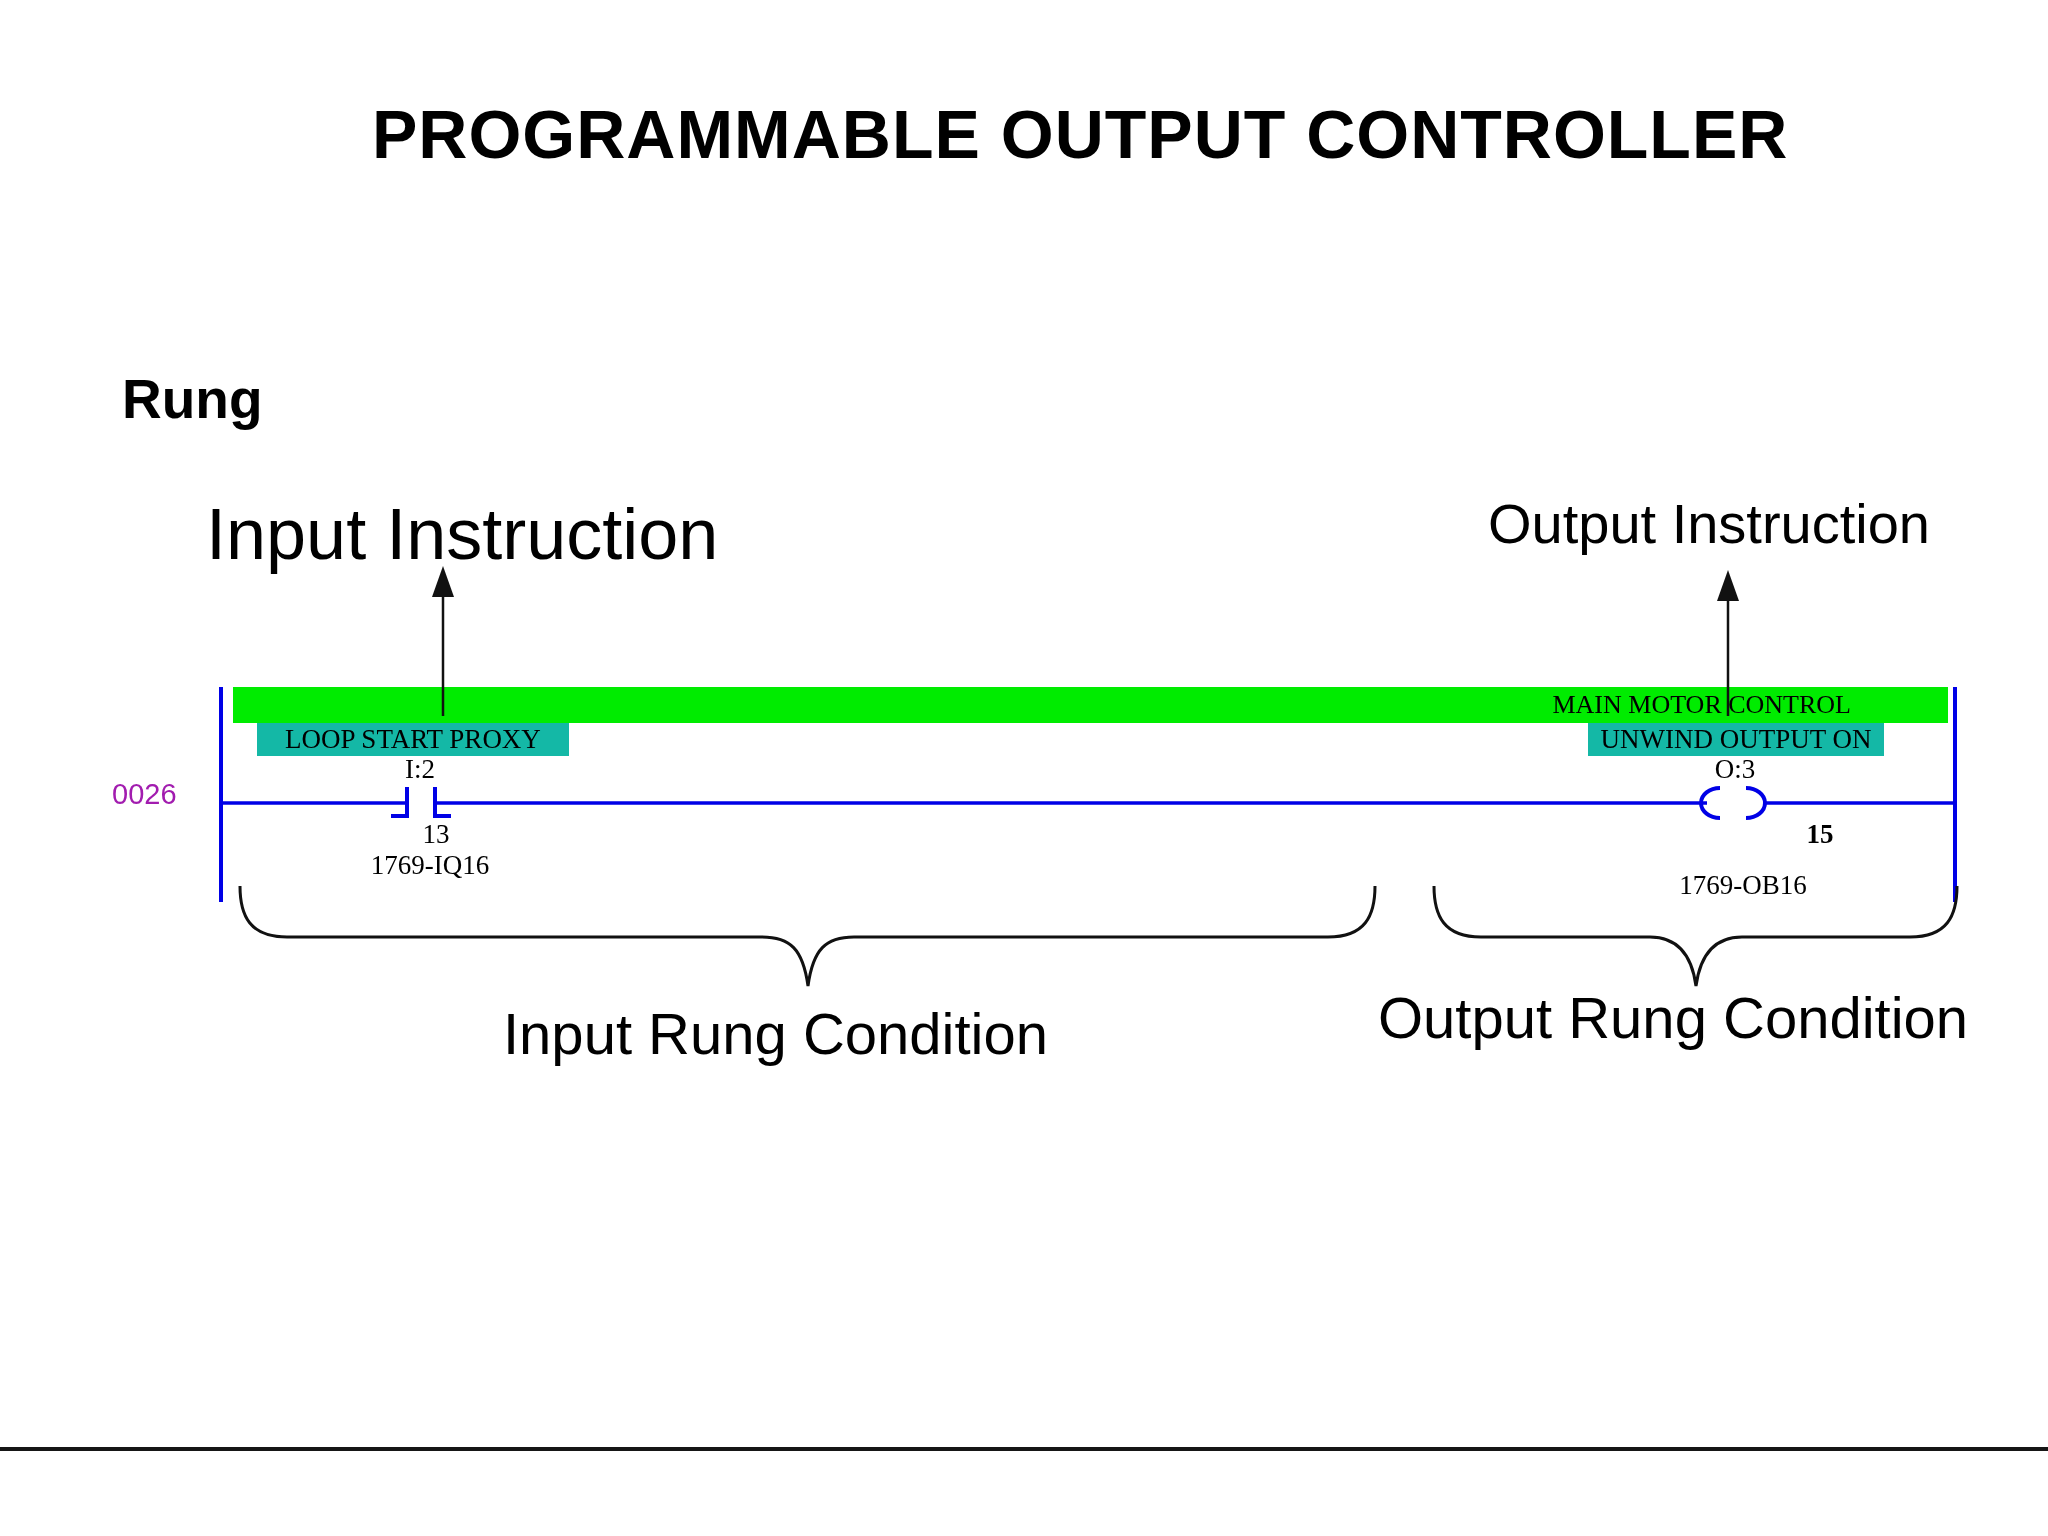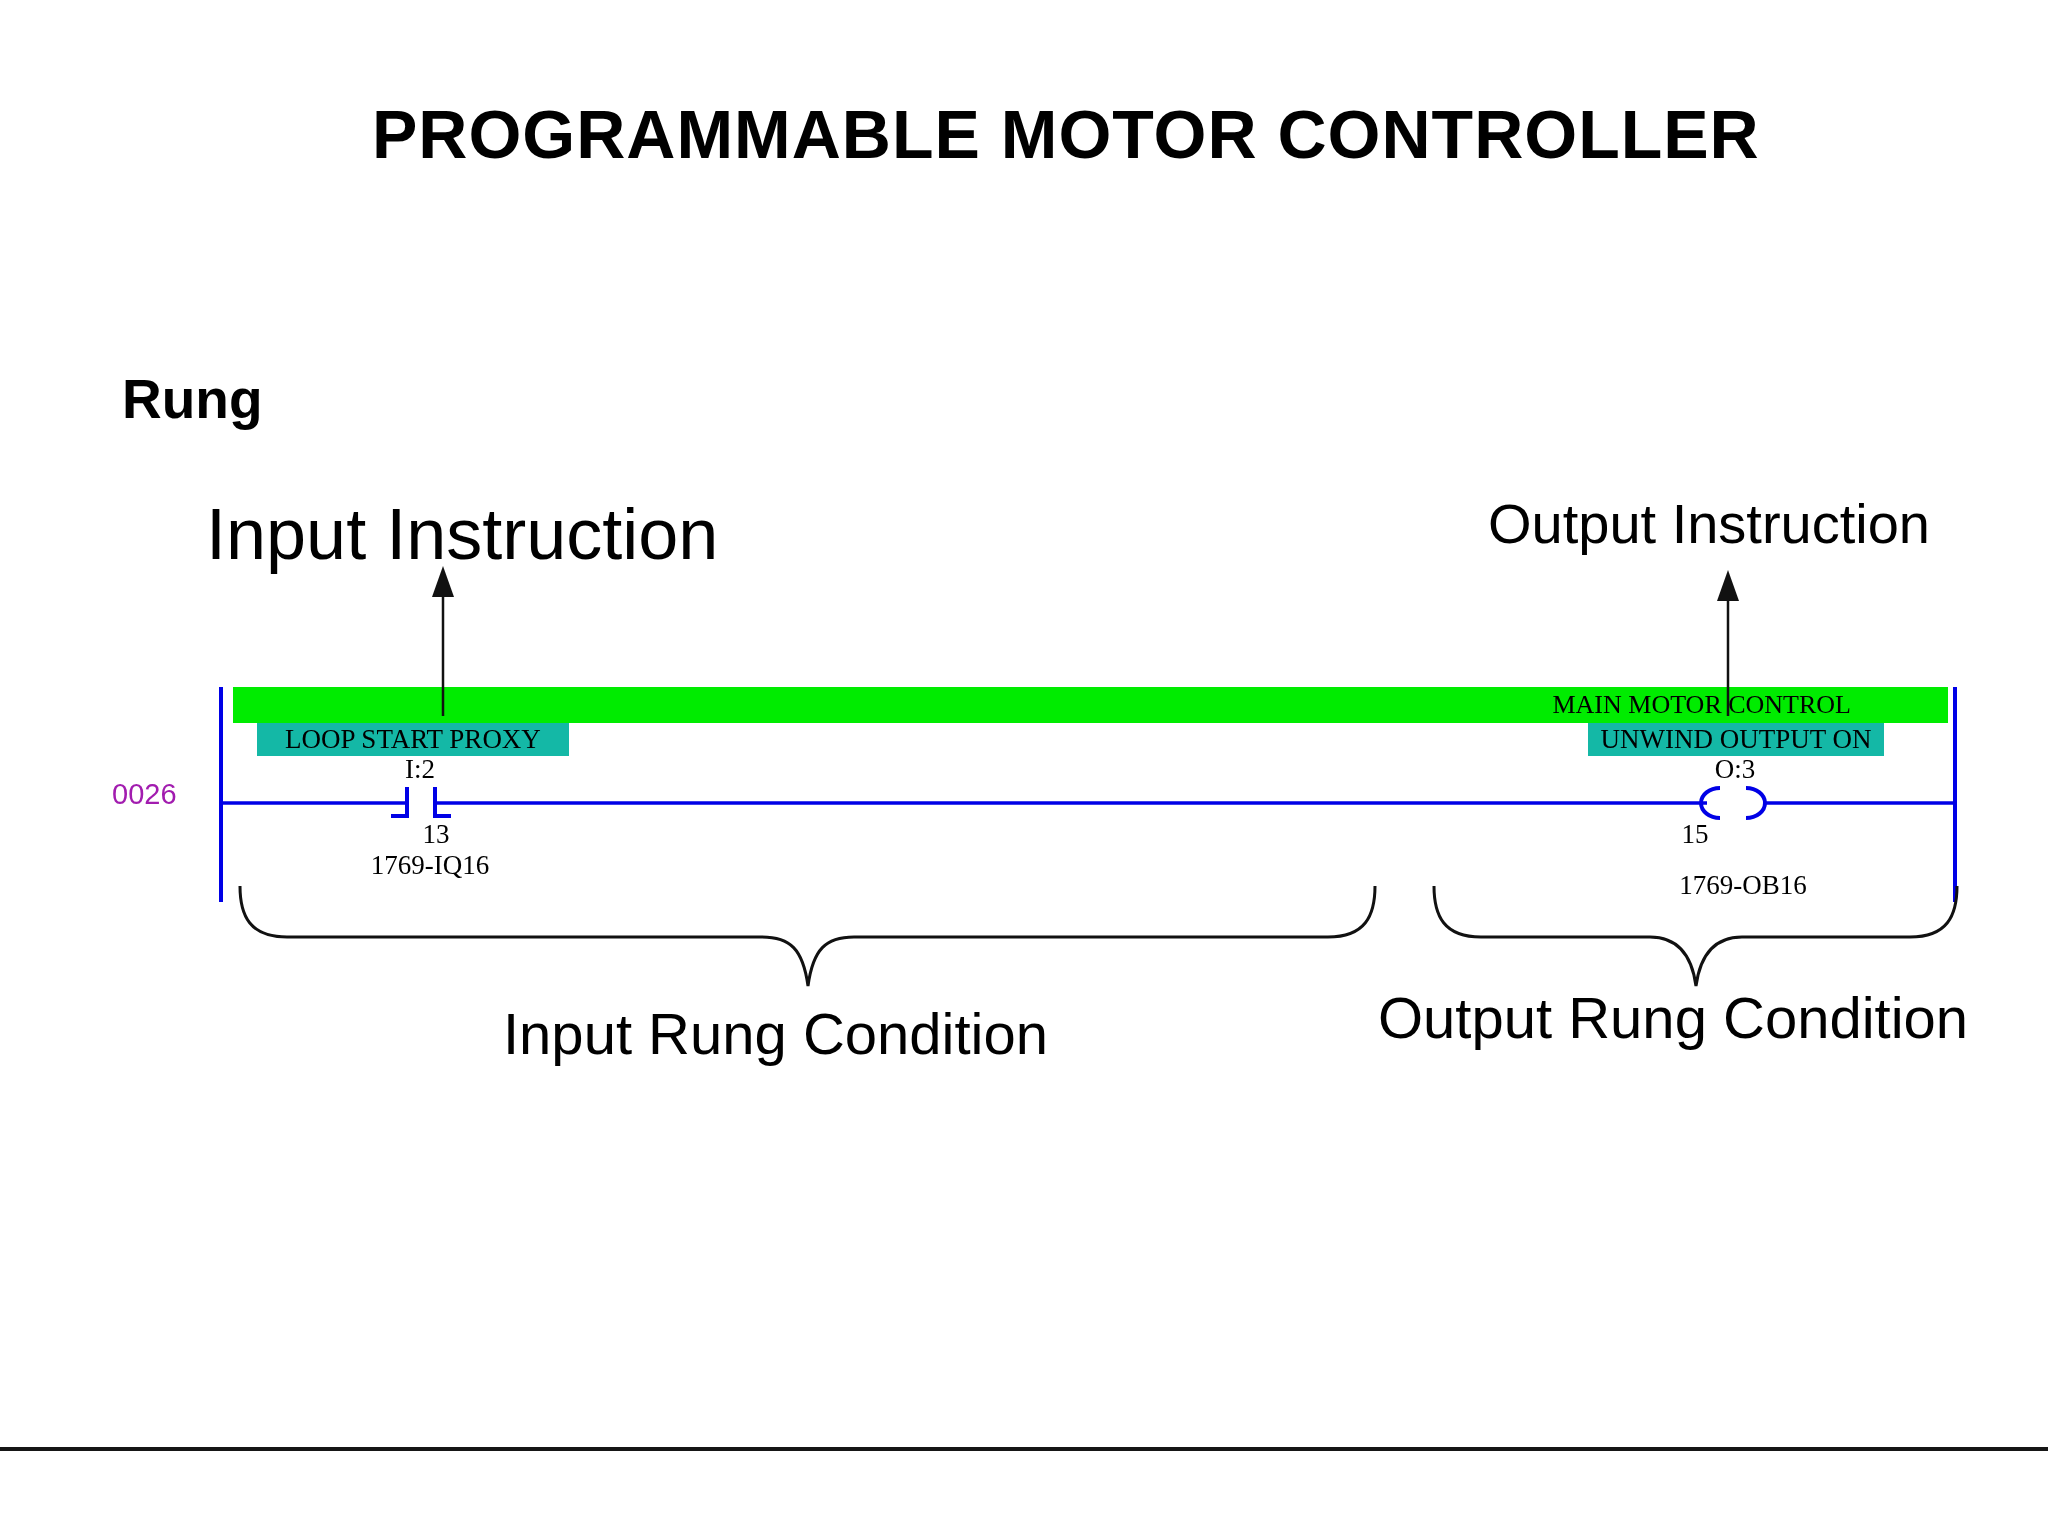--- a/index.html
+++ b/index.html
@@ -23,33 +23,33 @@
             font-family:"Liberation Serif",serif;font-size:27px;top:723px;}
   .desc-input{left:257px;width:312px;}
   .desc-output{left:1588px;width:296px;}
 
   
   .stext{font-family:"Liberation Serif",serif;font-size:27px;text-align:center;width:200px;}
   .addr-in{left:320px;top:756px;}
   .bit-in{left:336px;top:821px;}
   .mod-in{left:330px;top:852px;}
   .addr-out{left:1635px;top:756px;}
-  .bit-out{left:1595px;top:821px;}
+  .bit-out{left:1720px;top:821px;font-weight:bold;}
   .mod-out{left:1643px;top:852px;margin-top:20px;}
   .rung-number{left:112px;top:780px;font-family:Liberation Sans, sans-serif;
                font-size:29px;color:#a21caf;}
 
   .bottom-rule{left:0;top:1447px;width:2048px;height:4px;background:#161616;}
 
   svg.overlay{position:absolute;left:0;top:0;pointer-events:none;}
 </style>
 </head>
 <body>
 
-<div class="abs title">PROGRAMMABLE MOTOR CONTROLLER</div>
+<div class="abs title">PROGRAMMABLE OUTPUT CONTROLLER</div>
 
 <div class="abs rung-label">Rung</div>
 
 <div class="abs input-instruction">Input Instruction</div>
 
 <div class="abs output-instruction">Output Instruction</div>
 
 <div class="abs comment-bar"></div>
 <div class="abs comment-text">MAIN MOTOR CONTROL</div>
 

